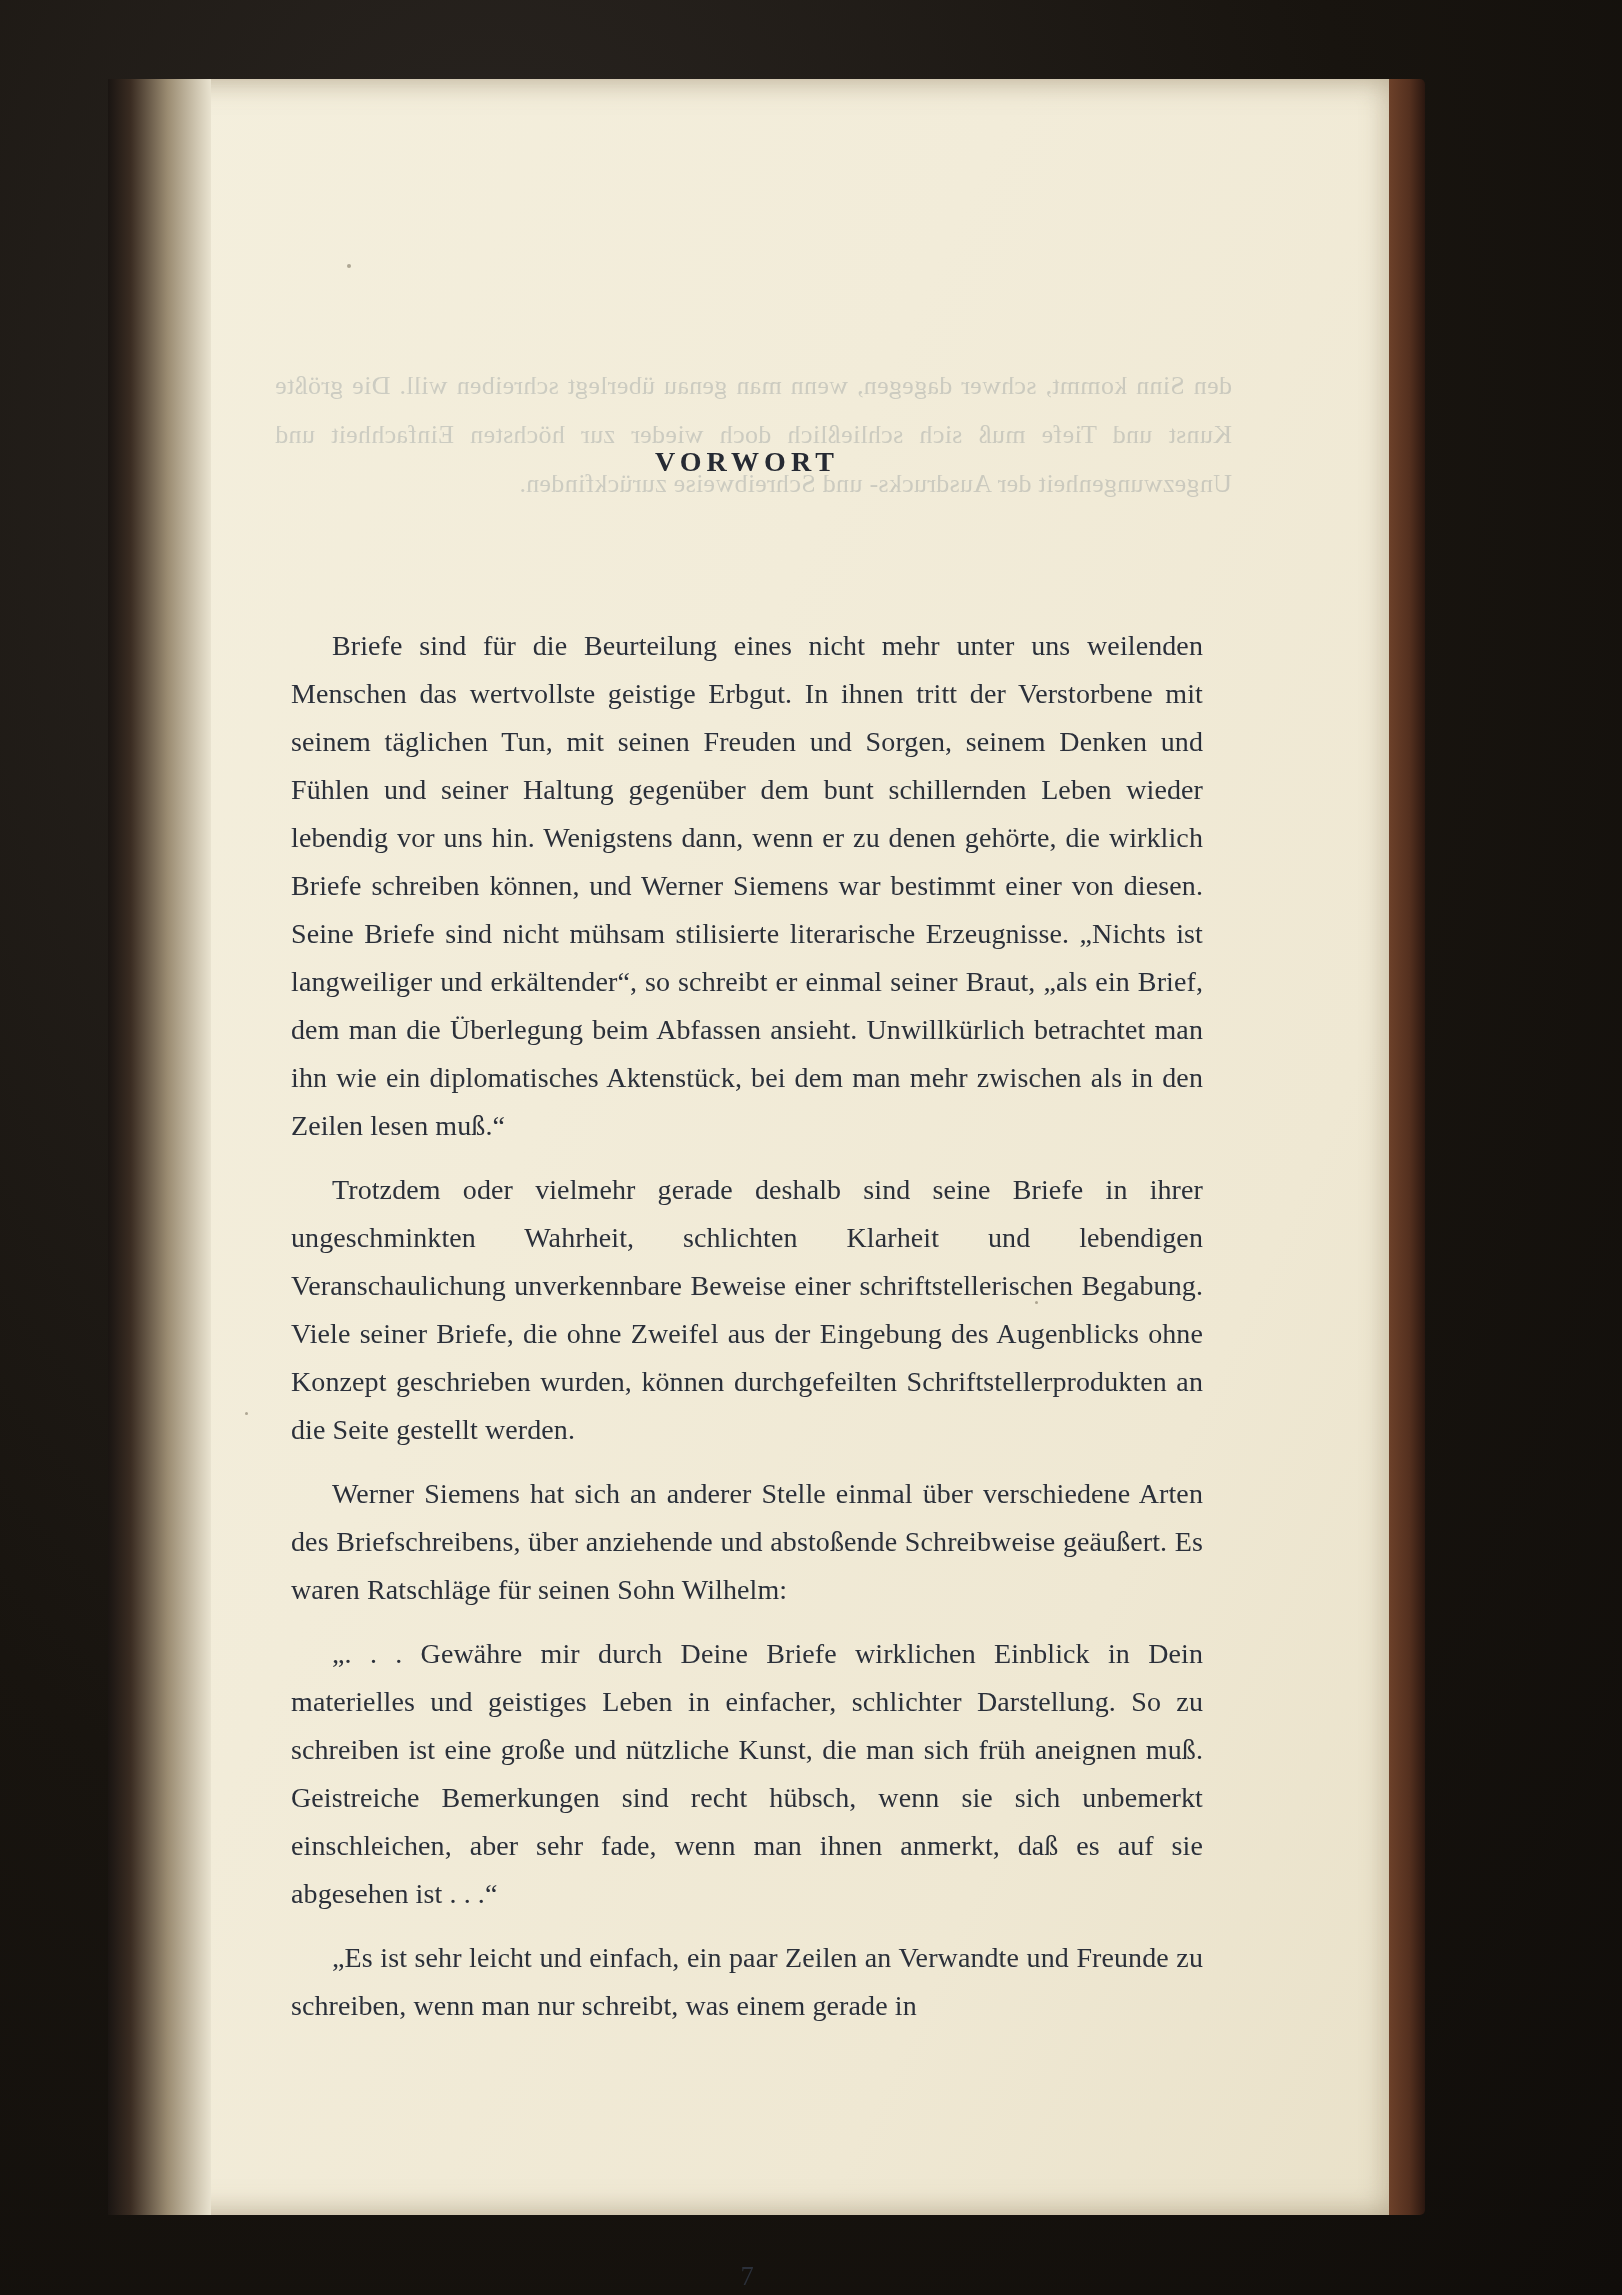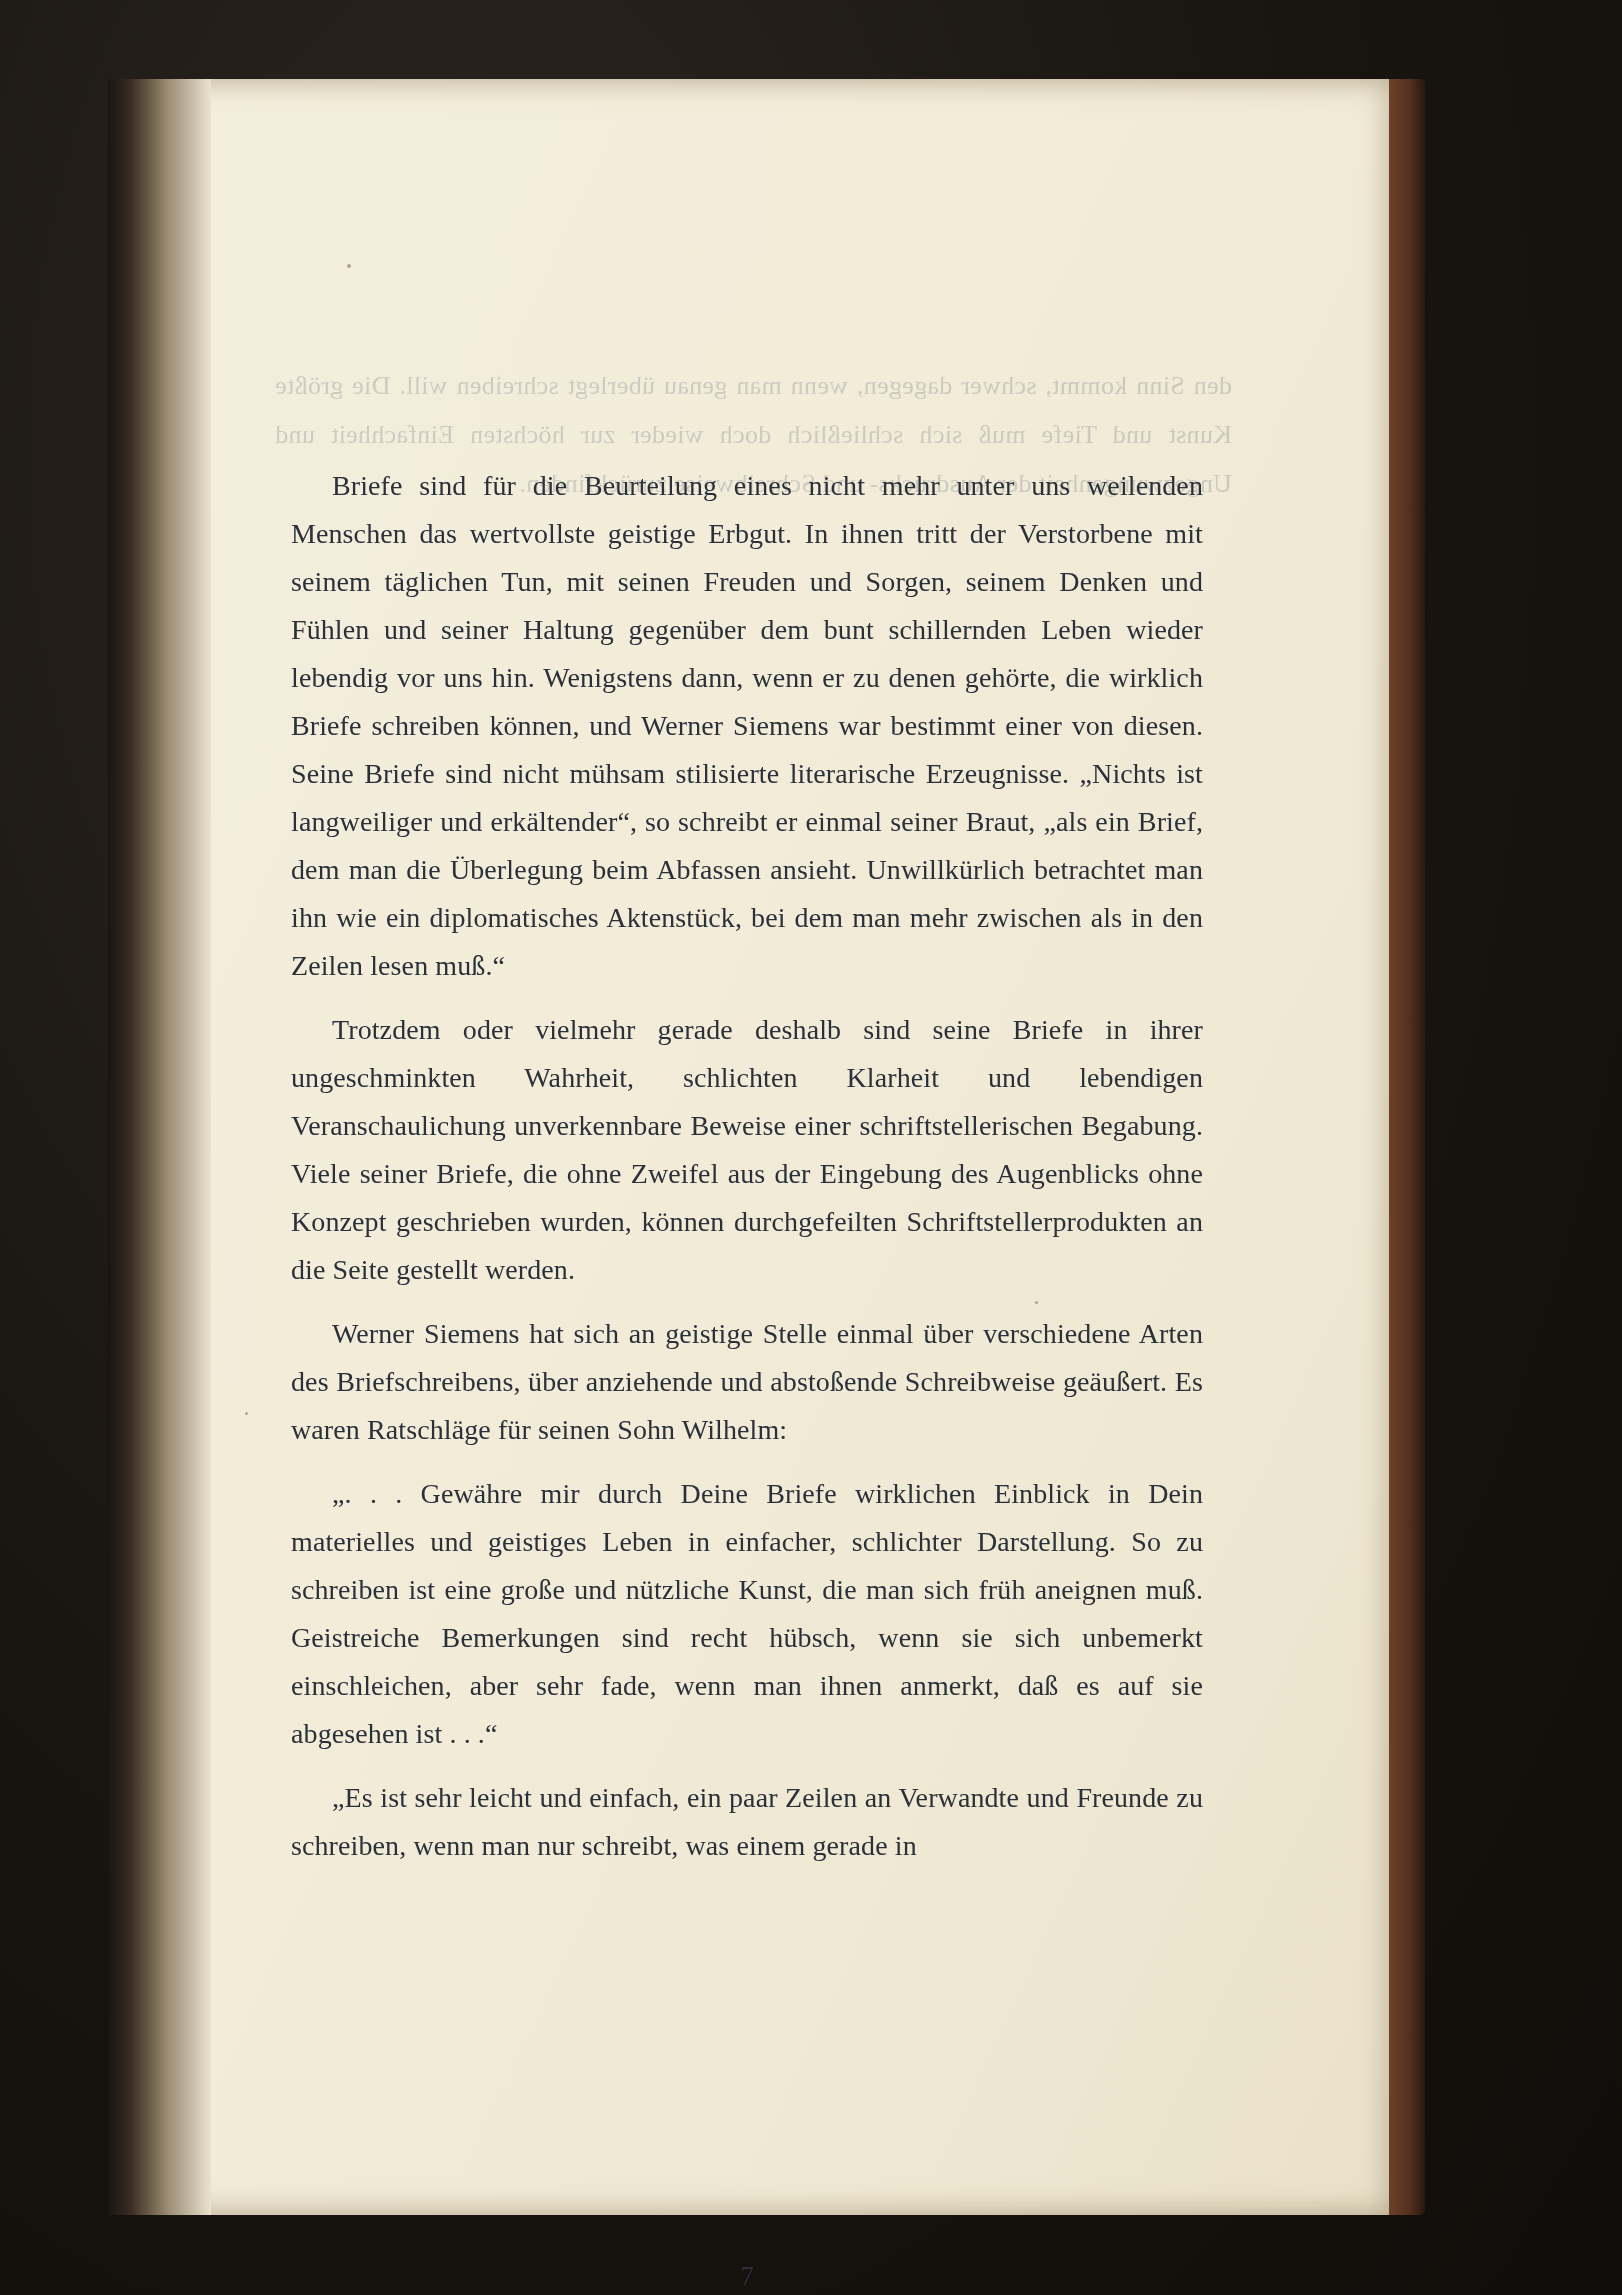--- a/index.html
+++ b/index.html
@@ -152,24 +152,25 @@
   <div class="fore-edge"></div>
 
   <div class="page">
 
     <div class="gutter"></div>
 
     <div class="showthrough">den Sinn kommt, schwer dagegen, wenn man genau überlegt schreiben will. Die größte Kunst und Tiefe muß sich schließlich doch wieder zur höchsten Einfachheit und Ungezwungenheit der Ausdrucks- und Schreibweise zurückfinden.</div>
 
     <div class="text-block">
 
+      <h1 class="heading">VORWORT</h1>
 
       <p class="para">Briefe sind für die Beurteilung eines nicht mehr unter uns weilenden Menschen das wertvollste geistige Erbgut. In ihnen tritt der Verstorbene mit seinem täglichen Tun, mit seinen Freuden und Sorgen, seinem Denken und Fühlen und seiner Haltung gegenüber dem bunt schillernden Leben wieder lebendig vor uns hin. Wenigstens dann, wenn er zu denen gehörte, die wirklich Briefe schreiben können, und Werner Siemens war bestimmt einer von diesen. Seine Briefe sind nicht mühsam stilisierte literarische Erzeugnisse. „Nichts ist langweiliger und erkältender“, so schreibt er einmal seiner Braut, „als ein Brief, dem man die Überlegung beim Abfassen ansieht. Unwillkürlich betrachtet man ihn wie ein diplomatisches Aktenstück, bei dem man mehr zwischen als in den Zeilen lesen muß.“</p>
       <p class="para">Trotzdem oder vielmehr gerade deshalb sind seine Briefe in ihrer ungeschminkten Wahrheit, schlichten Klarheit und lebendigen Veranschaulichung unverkennbare Beweise einer schriftstellerischen Begabung. Viele seiner Briefe, die ohne Zweifel aus der Eingebung des Augenblicks ohne Konzept geschrieben wurden, können durchgefeilten Schriftstellerprodukten an die Seite gestellt werden.</p>
-      <p class="para">Werner Siemens hat sich an geistige Stelle einmal über verschiedene Arten des Briefschreibens, über anziehende und abstoßende Schreibweise geäußert. Es waren Ratschläge für seinen Sohn Wilhelm:</p>
+      <p class="para">Werner Siemens hat sich an anderer Stelle einmal über verschiedene Arten des Briefschreibens, über anziehende und abstoßende Schreibweise geäußert. Es waren Ratschläge für seinen Sohn Wilhelm:</p>
       <p class="para">„. . . Gewähre mir durch Deine Briefe wirklichen Einblick in Dein materielles und geistiges Leben in einfacher, schlichter Darstellung. So zu schreiben ist eine große und nützliche Kunst, die man sich früh aneignen muß. Geistreiche Bemerkungen sind recht hübsch, wenn sie sich unbemerkt einschleichen, aber sehr fade, wenn man ihnen anmerkt, daß es auf sie abgesehen ist . . .“</p>
       <p class="para">„Es ist sehr leicht und einfach, ein paar Zeilen an Verwandte und Freunde zu schreiben, wenn man nur schreibt, was einem gerade in</p>
 
       <div class="page-number">7</div>
     </div>
 
     <div class="speck" style="left:239px; top:185px; width:4.3px; height:4.3px;"></div>
     <div class="speck" style="left:927px; top:1222px; width:3.4px; height:3.4px;"></div>
     <div class="speck" style="left:137px; top:1333px; width:3.4px; height:3.4px;"></div>
   </div>

